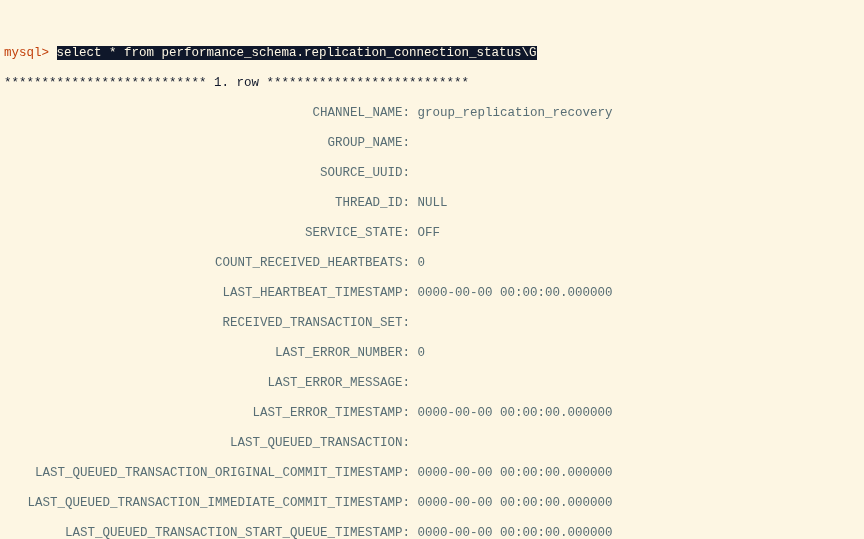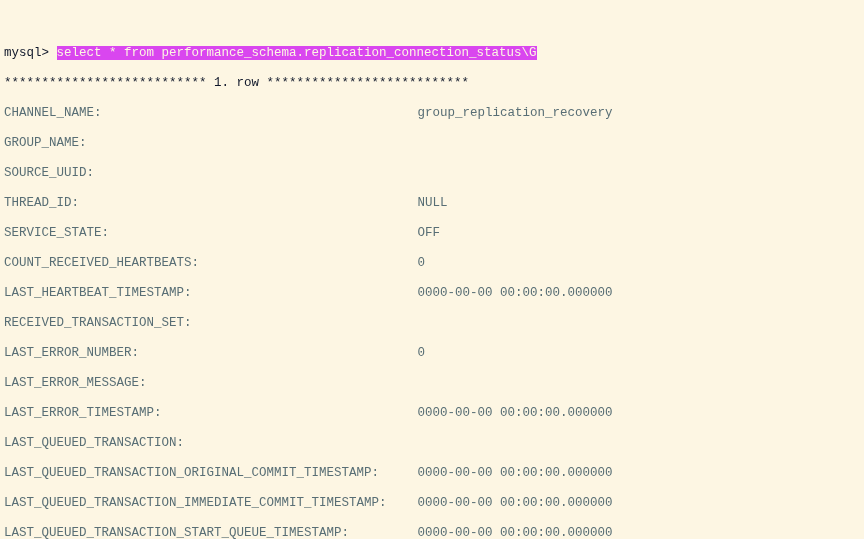--- a/index.html
+++ b/index.html
@@ -7,28 +7,28 @@
     background: #fdf6e3;
     font-family: "Courier New", monospace;
     font-size: 12.5px;
     line-height: 15px;
     color: #586e75;
     padding: 1px 4px;
     white-space: pre;
     width: 864px;
     overflow: hidden;
   }
-  .prompt { color: #0f172a; }
+  .prompt { color: #c2410c; }
   .sel {
-    background: #d946ef;
+    background: #0f172a;
     color: #fdf6e3;
   }
   .row-sep { color: #0f172a; }
   .line { display: block; }
-  .lbl { display: inline-block; width: 406px; }
+  .lbl { display: inline-block; width: 406px; text-align: right; }
   .val { display: inline-block; }
 </style>
 </head>
 <body>
 
 
 <span class="line"><span class="prompt">mysql&gt; </span><span class="sel">select * from performance_schema.replication_connection_status\G</span></span>
 <span class="line row-sep">*************************** 1. row ***************************</span>
 <span class="line"><span class="lbl">CHANNEL_NAME:</span> <span class="val">group_replication_recovery</span></span>
 <span class="line"><span class="lbl">GROUP_NAME:</span> <span class="val"></span></span>

